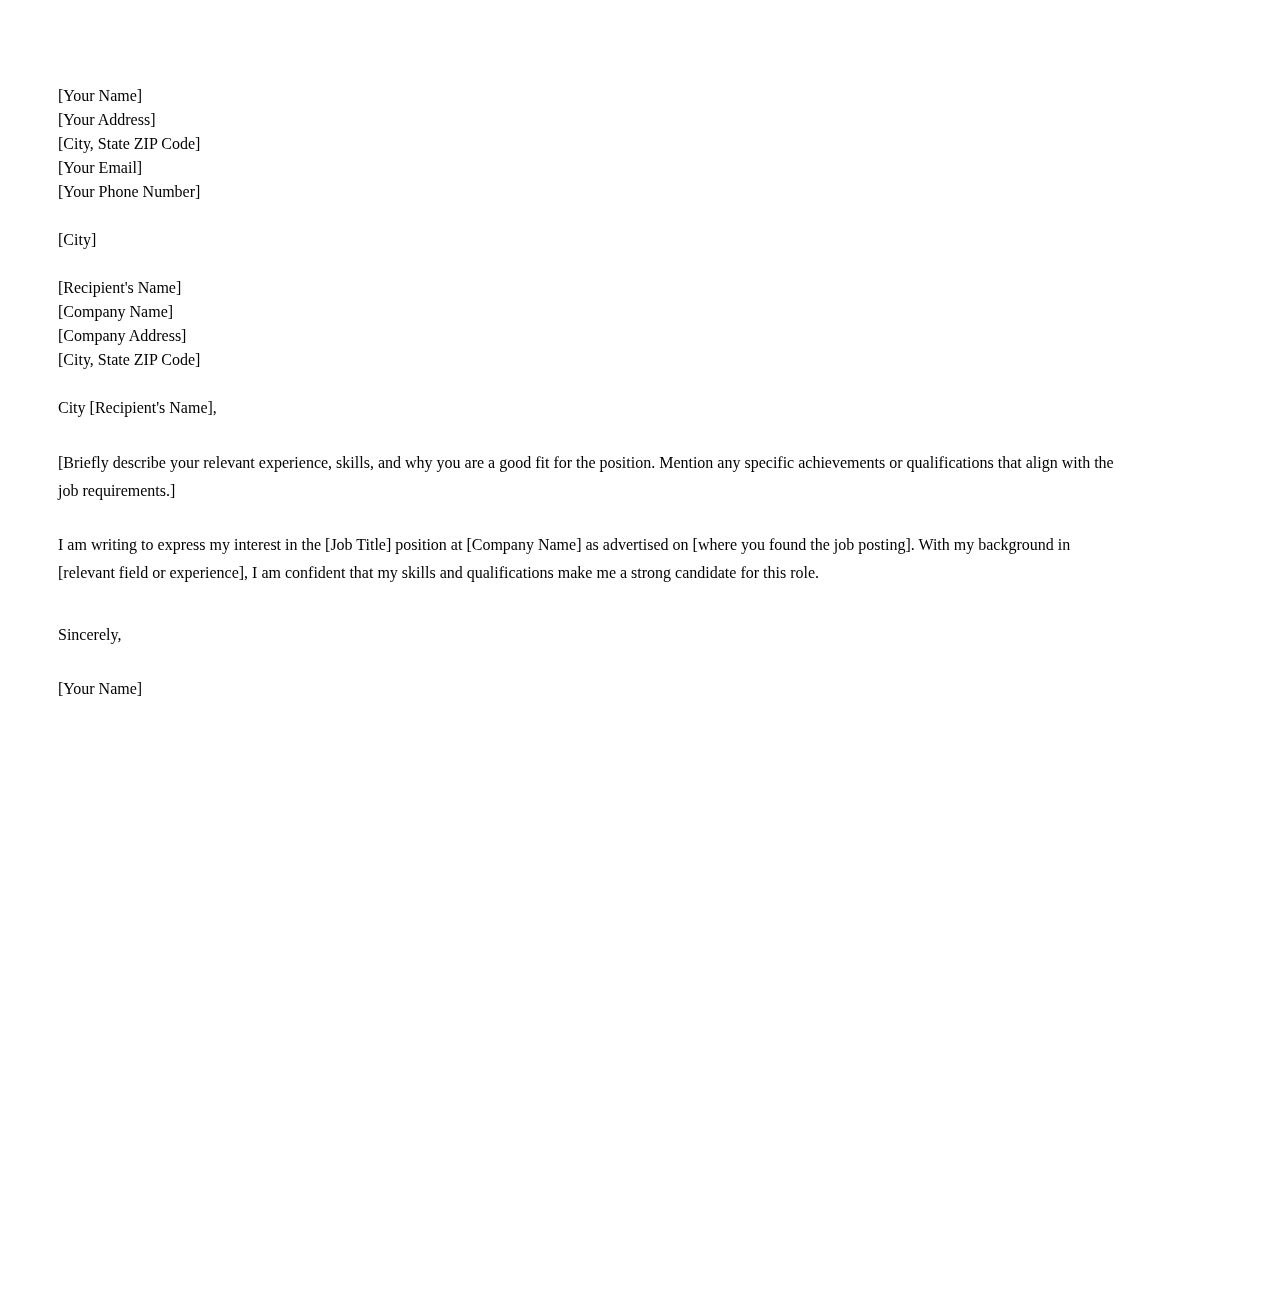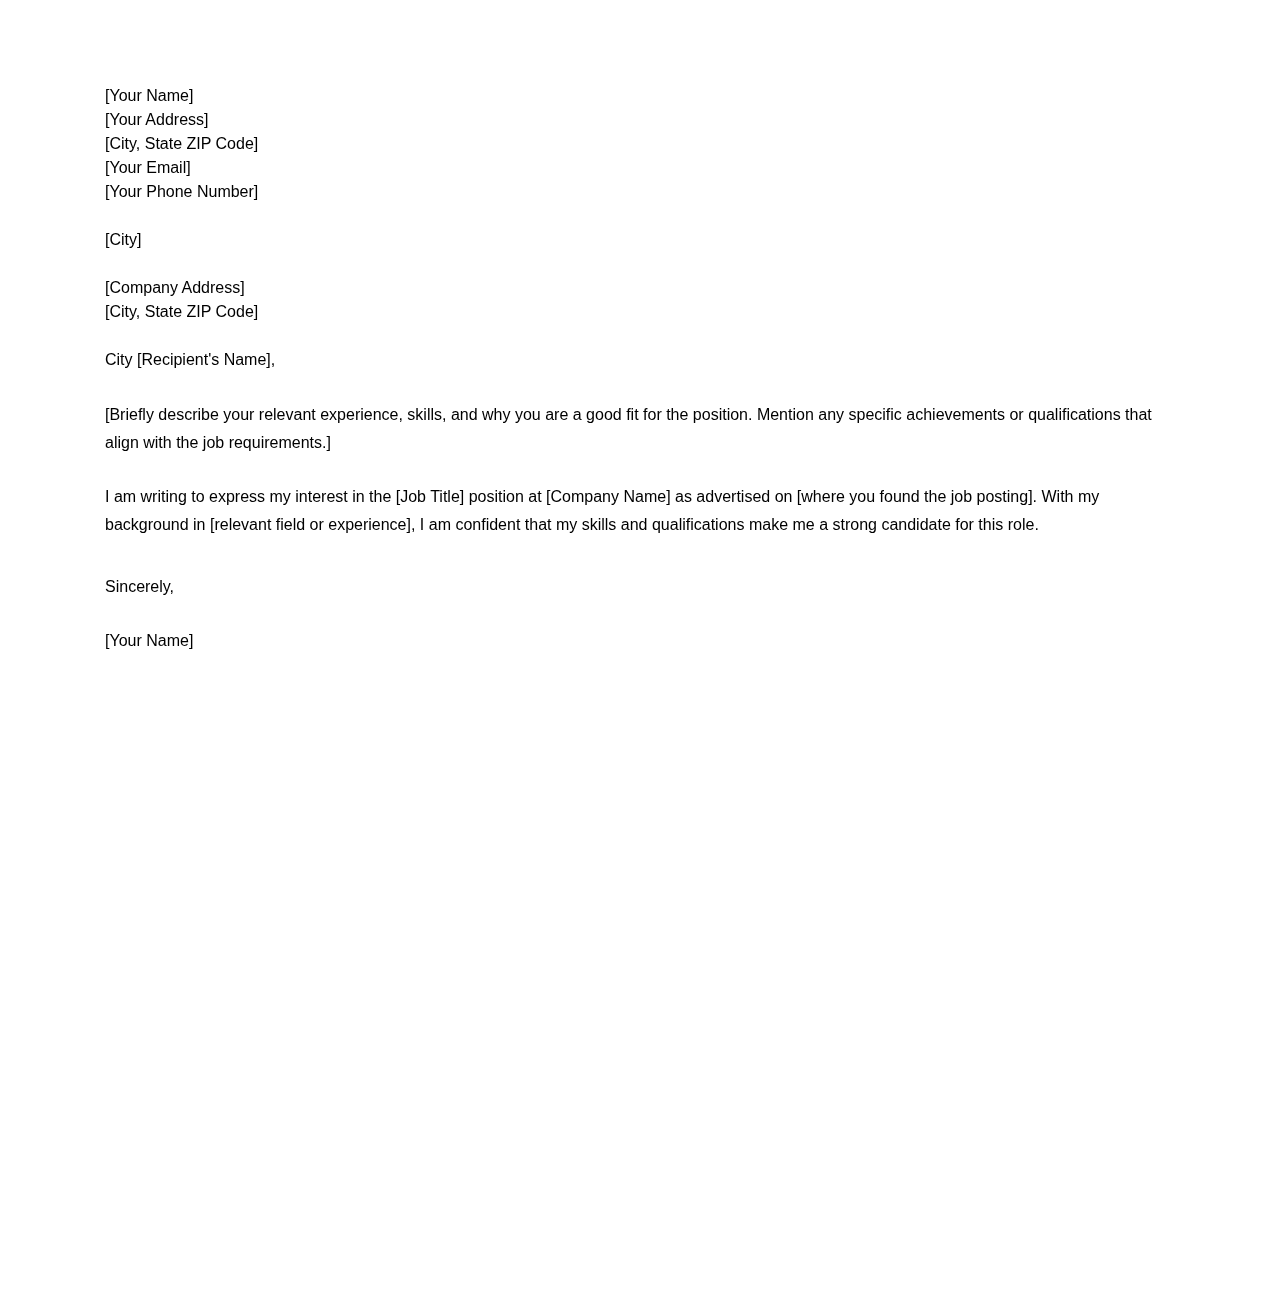--- a/index.html
+++ b/index.html
@@ -11,23 +11,24 @@
     width: 1278px;
     height: 1300px;
     font-family: "Liberation Sans", "DejaVu Sans", sans-serif;
     font-size: 16px;
     color: #000000;
     -webkit-font-smoothing: antialiased;
   }
   .letter {
     box-sizing: content-box;
     padding-top: 84px;
-    padding-left: 105px;
+    padding-left: 58px;
     padding-right: 115px;
     max-width: 1058px;
+    font-family: Liberation Serif, serif;
   }
   .block {
     margin: 0 0 24px 0;
   }
   .line {
     line-height: 24px;
     margin: 0;
   }
   .salutation {
     line-height: 24px;
@@ -57,20 +58,22 @@
     <div class="line">[City, State ZIP Code]</div>
     <div class="line">[Your Email]</div>
     <div class="line">[Your Phone Number]</div>
   </div>
 
   <div class="block">
     <div class="line">[City]</div>
   </div>
 
   <div class="block">
+    <div class="line">[Recipient's Name]</div>
+    <div class="line">[Company Name]</div>
     <div class="line">[Company Address]</div>
     <div class="line">[City, State ZIP Code]</div>
   </div>
 
   <div class="salutation">City [Recipient's Name],</div>
 
   <div class="para">[Briefly describe your relevant experience, skills, and why you are a good fit for the position. Mention any specific achievements or qualifications that align with the job requirements.]</div>
 
   <div class="para">I am writing to express my interest in the [Job Title] position at [Company Name] as advertised on [where you found the job posting]. With my background in [relevant field or experience], I am confident that my skills and qualifications make me a strong candidate for this role.</div>
 

